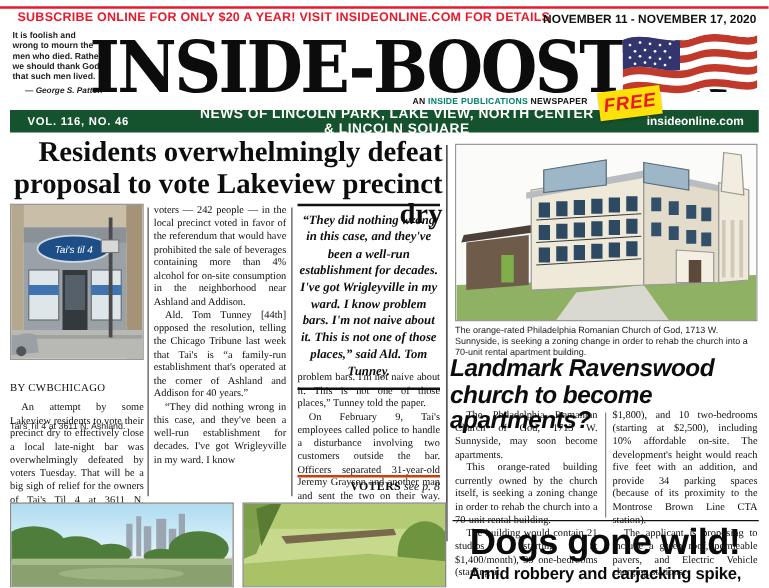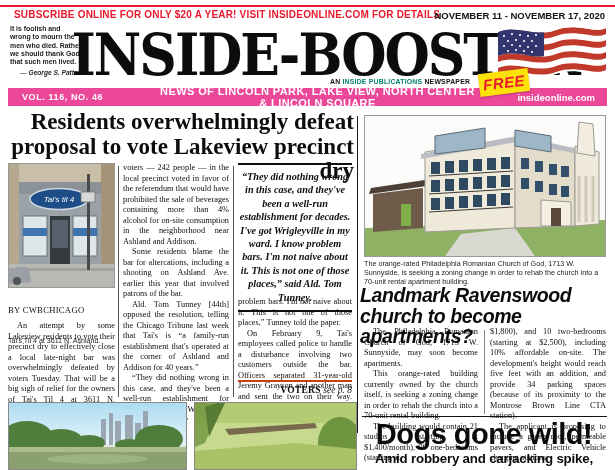--- a/index.html
+++ b/index.html
@@ -30,21 +30,21 @@
   .tagline .brand { color:#00826f; }
   .free-badge {
     left:479px; top:71px; width:50px; height:23px; background:#ffe10a;
     transform:rotate(-7deg); z-index:5; display:flex; align-items:center; justify-content:center;
     font-size:15px; font-weight:bold; font-style:italic; color:#e8192c; letter-spacing:.5px;
     box-shadow:0 1px 2px rgba(0,0,0,.25);
   }
 
   
   .info-bar {
-    left:8px; top:88px; width:599px; height:18px; background:#ec4899;
+    left:8px; top:88px; width:599px; height:18px; background:#14532d;
     display:flex; align-items:center; color:#fff; font-weight:bold;
   }
   .info-vol { font-size:9px; padding-left:14px; letter-spacing:.6px; width:150px; }
   .info-coverage { font-size:11px; letter-spacing:.4px; flex:1; text-align:center; }
   .info-site { font-size:9.5px; padding-right:12px; width:130px; text-align:right; }
 
   
   .lead-headline {
     left:6px; top:110px; width:348px; text-align:right;
     font-family:"Liberation Serif", serif; font-weight:bold; font-size:23px; line-height:24.5px; color:#0d0d0d;
@@ -180,21 +180,20 @@
 </div>
 <div class="abs caption" style="left:8px; top:291px; width:107px;">Tai's Til 4 at 3611 N. Ashland.</div>
 <div class="abs byline" style="left:8px; top:305px;">BY CWBCHICAGO</div>
 
 <div class="abs bodycol" style="left:8px; top:321px; width:107px;">
     <p class="para">An attempt by some Lakeview residents to vote their precinct dry to effectively close a local late-night bar was overwhelmingly defeated by voters Tuesday. That will be a big sigh of relief for the owners of Tai's Til 4 at 3611 N. Ashland.</p>
     <p class="para">According to the Chicago Board of Elections, only 37% of</p>
   </div>
 <div class="abs bodycol" style="left:123px; top:163px; width:106px;">
     <p class="para flush">voters — 242 people — in the local precinct voted in favor of the referendum that would have prohibited the sale of beverages containing more than 4% alcohol for on-site consumption in the neighborhood near Ashland and Addison.</p>
-    <p class="para">Some residents blame the bar for altercations, including a shooting on Ashland Ave. earlier this year that involved patrons of the bar.</p>
     <p class="para">Ald. Tom Tunney [44th] opposed the resolution, telling the Chicago Tribune last week that Tai's is “a family-run establishment that's operated at the corner of Ashland and Addison for 40 years.”</p>
     <p class="para">“They did nothing wrong in this case, and they've been a well-run establishment for decades. I've got Wrigleyville in my ward. I know</p>
   </div>
 
 <div class="abs pull-quote" style="left:238px; top:163px; width:114px;">“They did nothing wrong in this case, and they've been a well-run establishment for decades. I've got Wrigleyville in my ward. I know problem bars. I'm not naive about it. This is not one of those places,” said Ald. Tom Tunney.</div>
 <div class="abs bodycol" style="left:238px; top:297px; width:114px;">
     <p class="para flush">problem bars. I'm not naive about it. This is not one of those places,” Tunney told the paper.</p>
     <p class="para">On February 9, Tai's employees called police to handle a disturbance involving two customers outside the bar. Officers separated 31-year-old Jeremy Grayson and another man and sent the two on their way. While police were still</p>
   </div>
 

